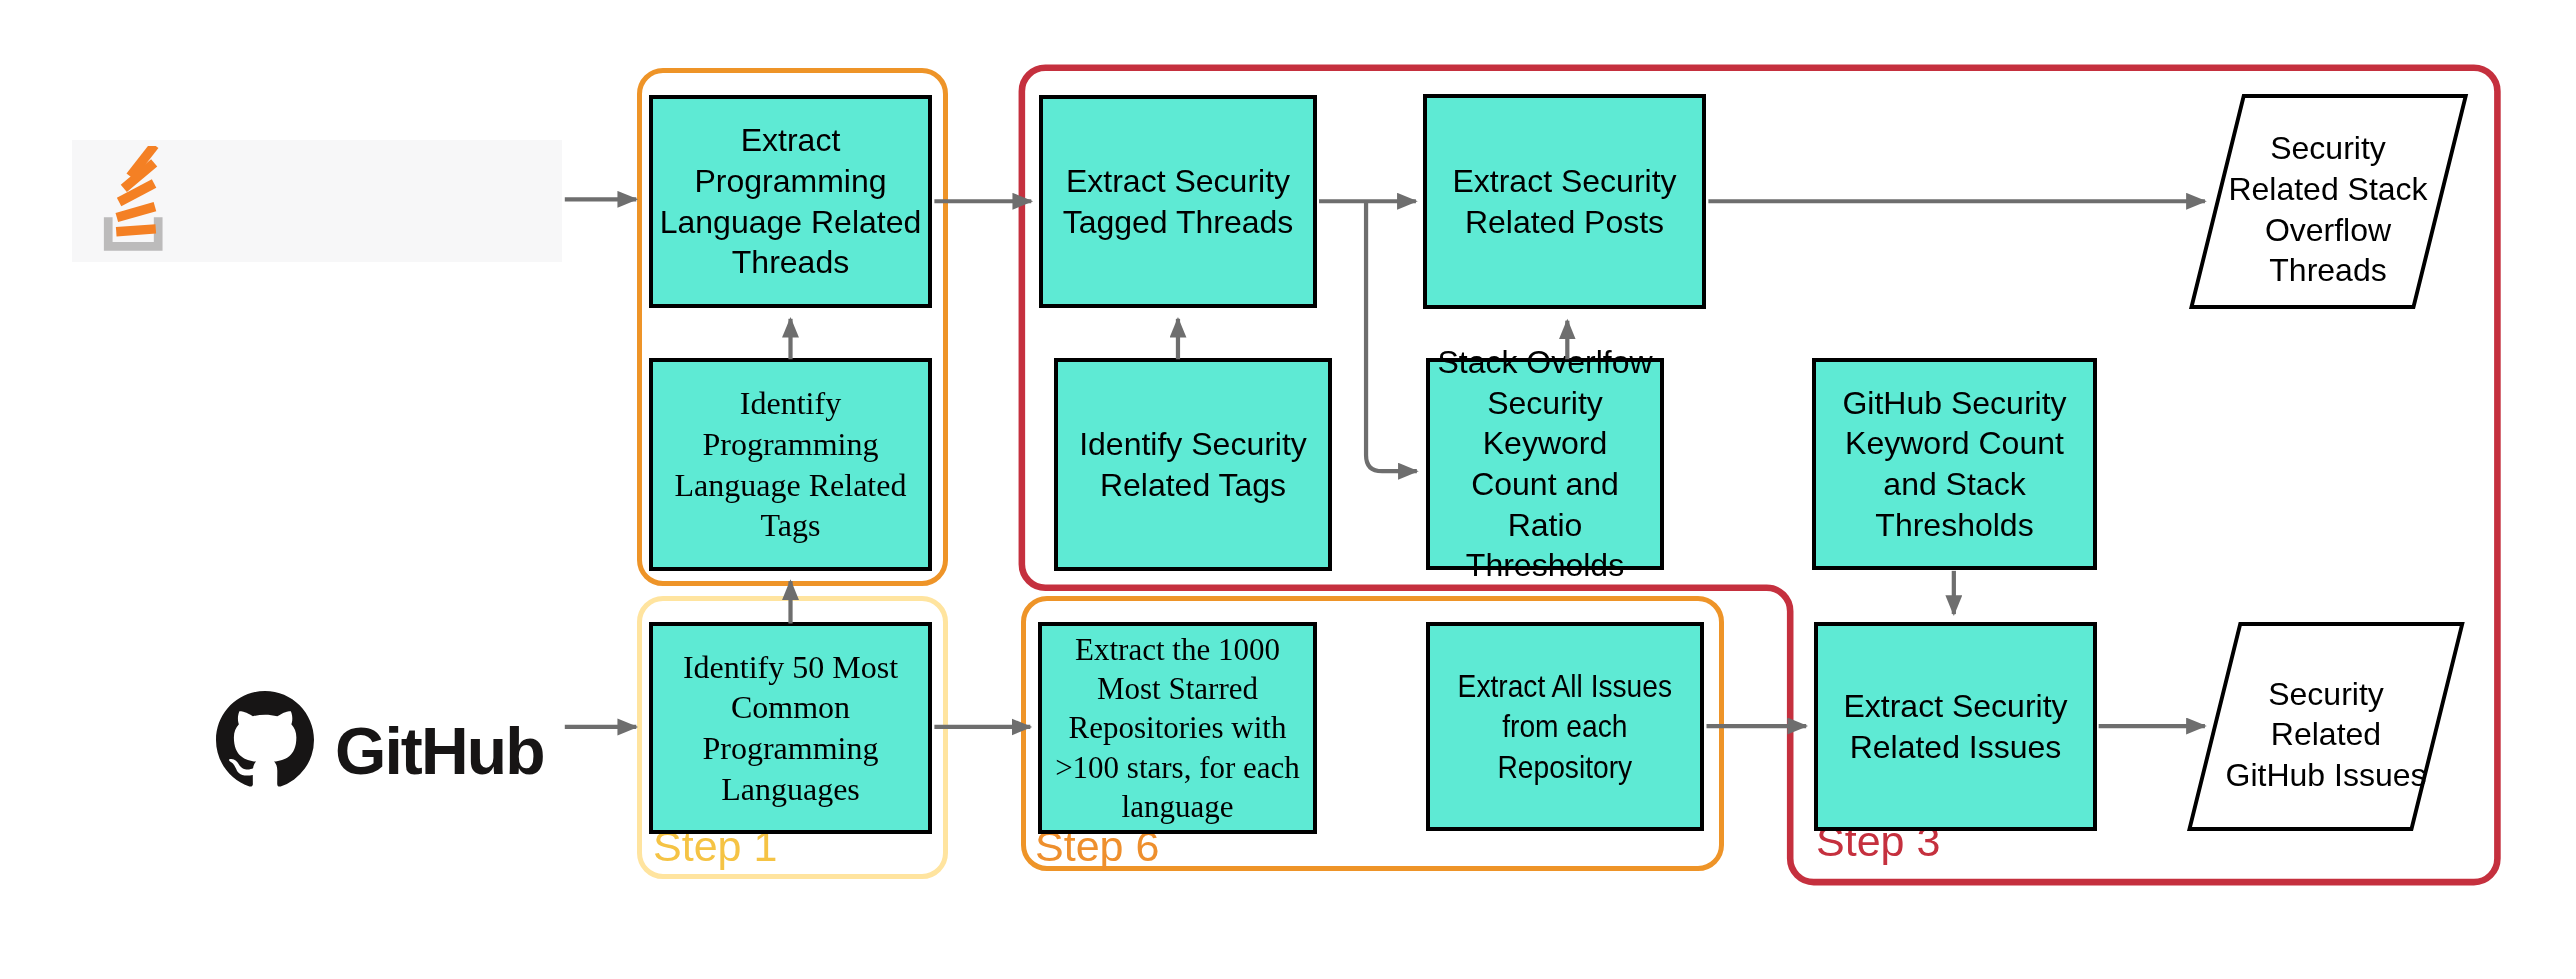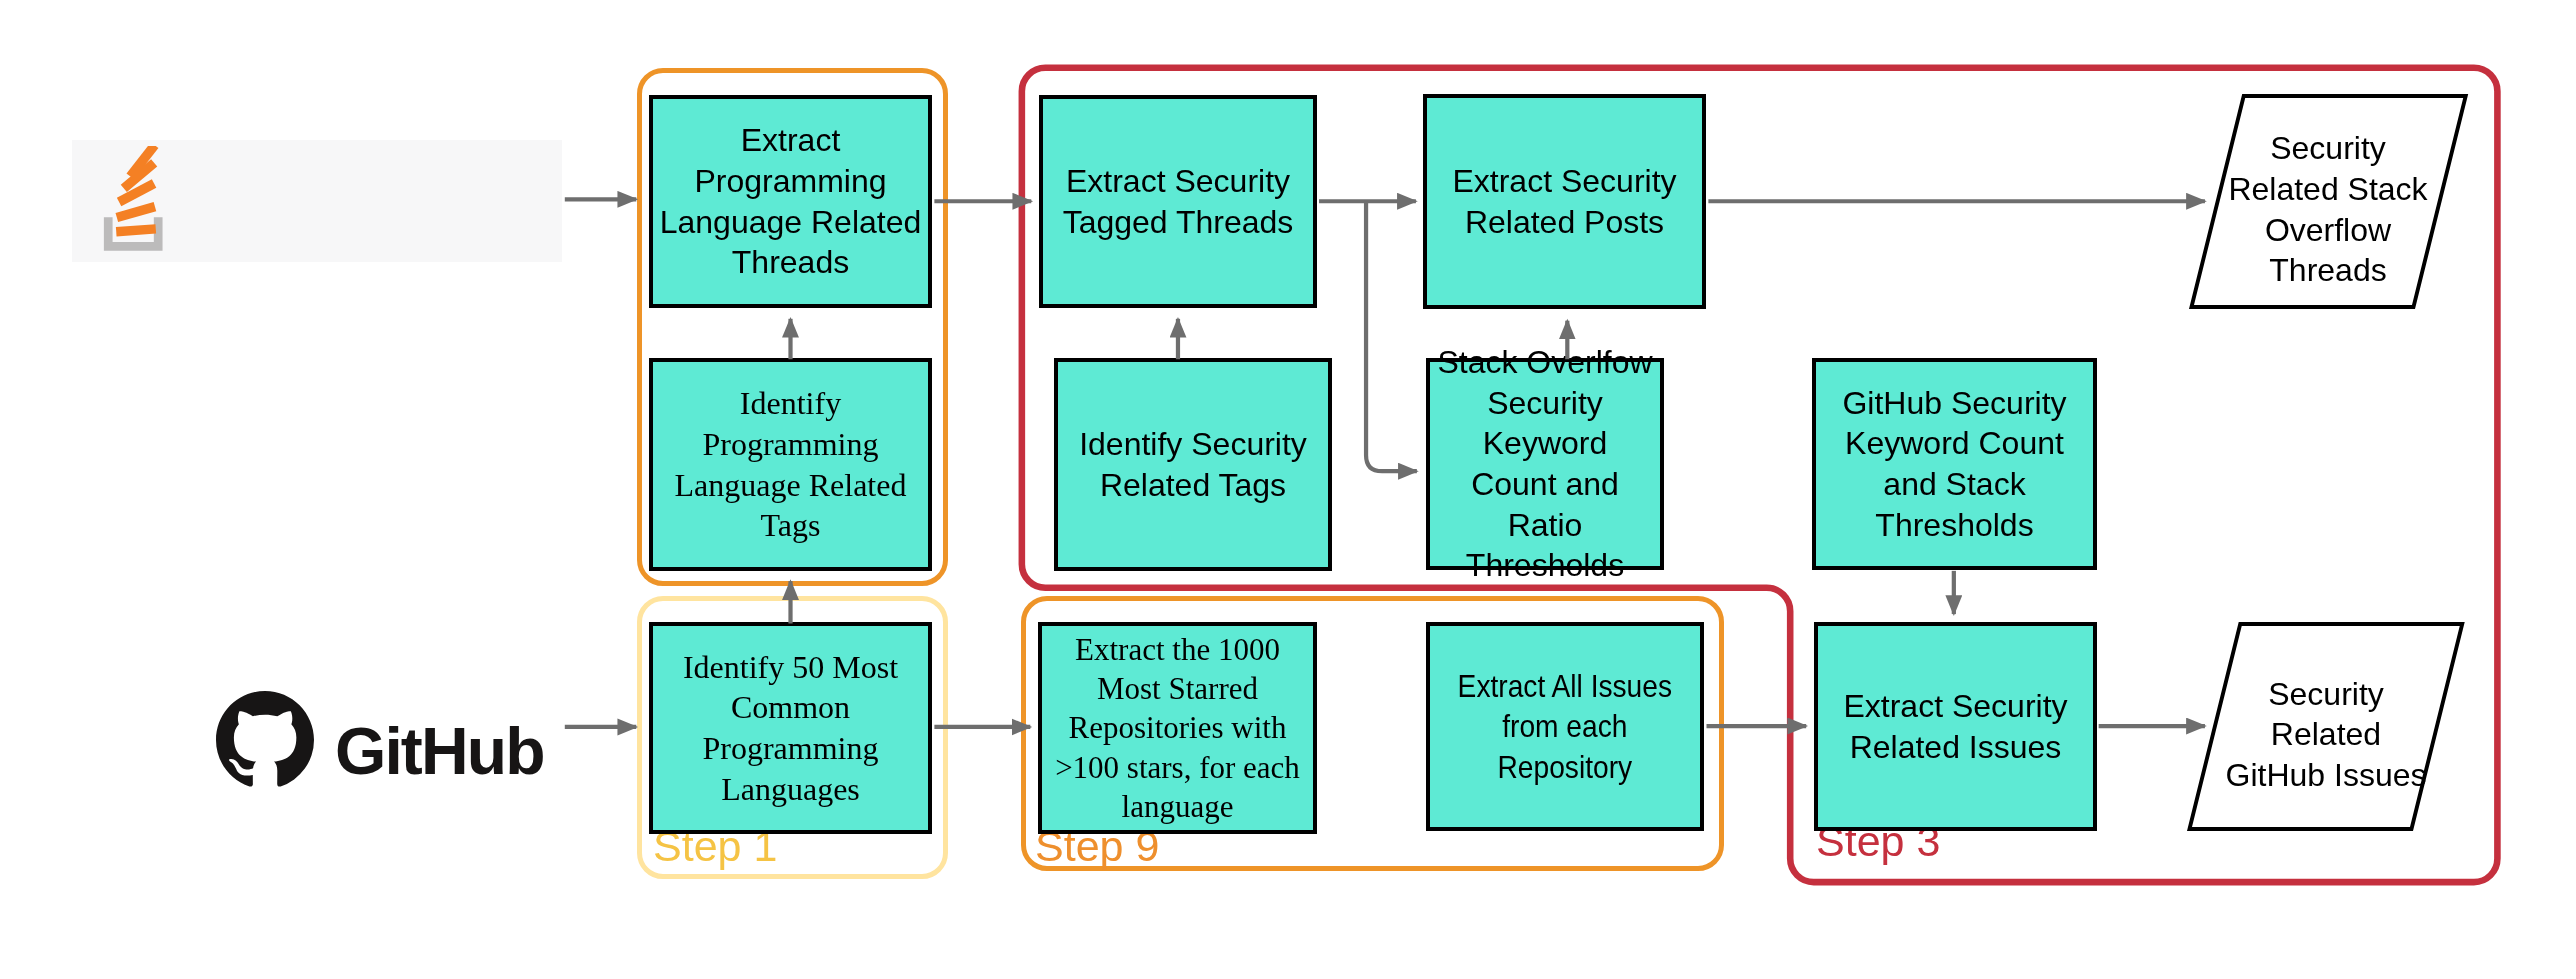--- a/index.html
+++ b/index.html
@@ -52,21 +52,21 @@
   <div class="group g-step1" style="left:637px;top:596px;width:311px;height:283px;"></div>
   <div class="group g-step2" style="left:1021px;top:596px;width:703px;height:275px;"></div>
 
   <svg class="overlay" width="2576" height="979" viewBox="0 0 2738 1041">
     <path d="M 1111 72 H 2630 A 25 25 0 0 1 2655 97 V 913 A 25 25 0 0 1 2630 938
              H 1928 A 25 25 0 0 1 1903 913 V 650 A 25 25 0 0 0 1878 625
              H 1111 A 25 25 0 0 1 1086 600 V 97 A 25 25 0 0 1 1111 72 Z" fill="none" stroke="#C5303E" stroke-width="7" stroke-linejoin="round"></path>
   </svg>
 
   <div class="step-label lbl-step1" style="left:653px;top:822px;">Step 1</div>
-  <div class="step-label lbl-step2" style="left:1035px;top:822px;">Step 9</div>
+  <div class="step-label lbl-step2" style="left:1035px;top:822px;">Step 6</div>
   <div class="step-label lbl-step3" style="left:1816px;top:817px;">Step 3</div>
 
   <div class="so-logo">
     <svg width="98" height="111" viewBox="0 0 120 140" style="margin-left:13px;">
       <path d="M22 90 v42 h74 v-42 h-11 v31 h-52 v-31 z" fill="#BCBBBB"></path>
       <g fill="#F48024">
         <rect x="38" y="102" width="50" height="12" transform="rotate(-4 38 114)"></rect>
         <rect x="40" y="84" width="50" height="12" transform="rotate(-16 40 96)"></rect>
         <rect x="44" y="64" width="50" height="12" transform="rotate(-28 44 76)"></rect>
         <rect x="51" y="46" width="50" height="12" transform="rotate(-40 51 58)"></rect>

